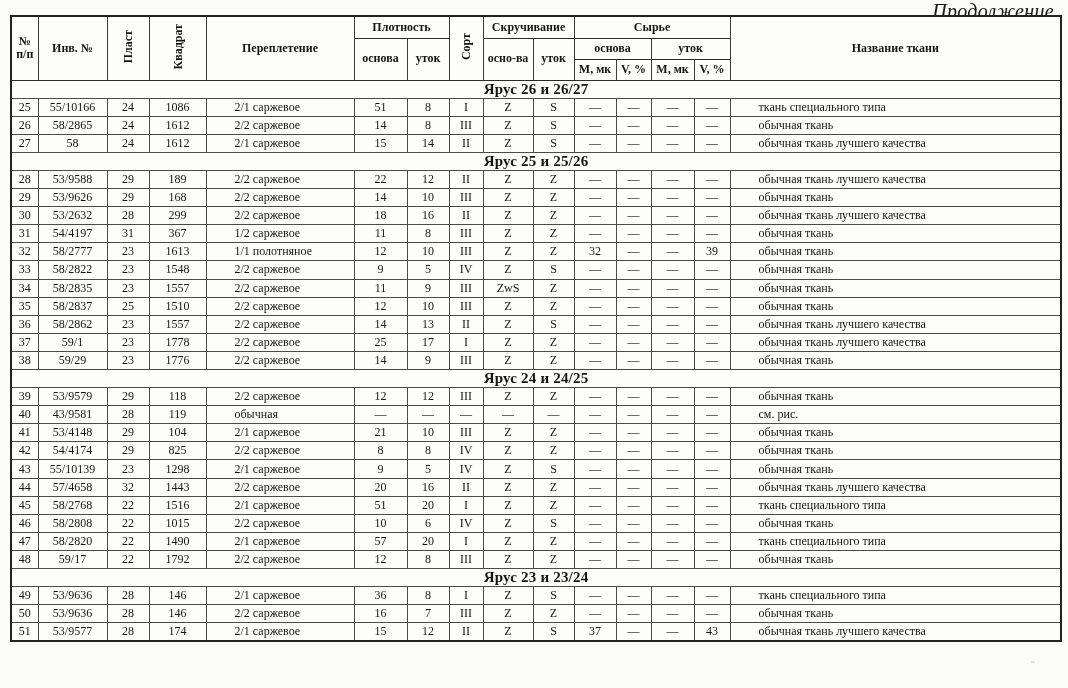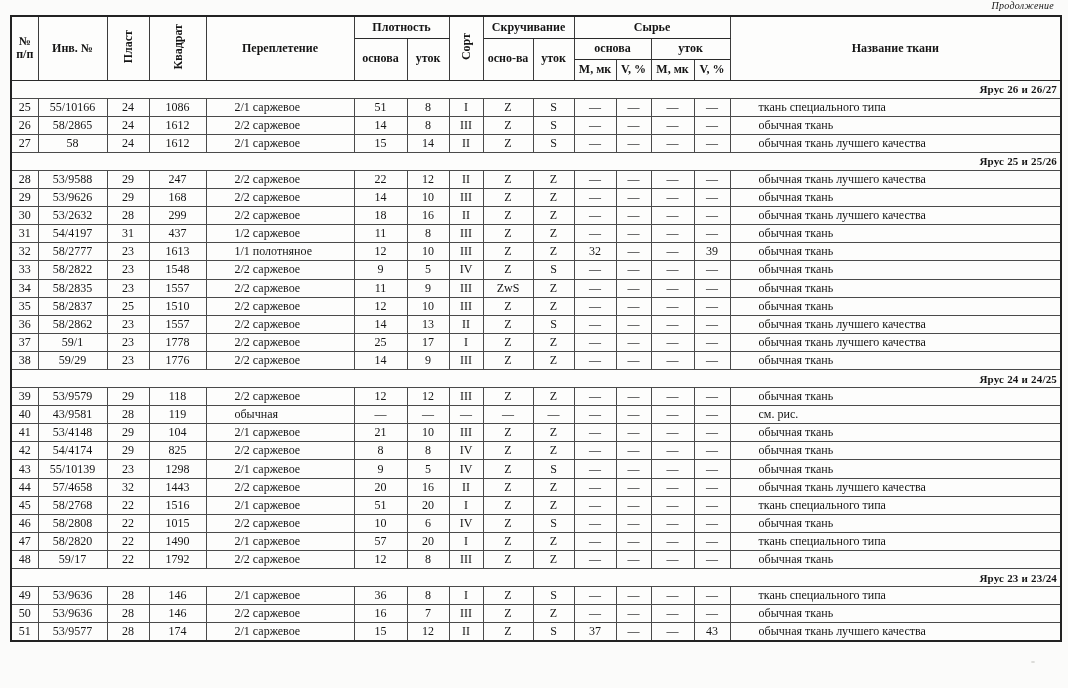--- a/index.html
+++ b/index.html
@@ -9,21 +9,21 @@
     background: #fbfbfa;
     font-family: "Liberation Serif", serif;
     color: #151515;
     overflow: hidden;
   }
   .continuation {
     position: absolute;
     top: 0px;
     right: 14px;
     font-style: italic;
-    font-size: 10px;
+    font-size: 20px;
     letter-spacing: 0.3px;
   }
   table.main {
     position: absolute;
     left: 10px;
     top: 15px;
     width: 1050px;
     border-collapse: collapse;
     table-layout: fixed;
     background: #fdfdfc;
@@ -47,22 +47,22 @@
   }
   thead tr.h1 { height: 22px; }
   thead tr.h2 { height: 21px; }
   thead tr.h3 { height: 21px; }
   tbody tr { height: 18.1px; }
   tbody tr td { border-color: #4a4a4a; }
   td.center { text-align: center; }
   td.left { text-align: left; padding-left: 28px; }
   tr.section-row td {
     font-weight: bold;
-    text-align: right;
-    font-size: 11px;
+    text-align: center;
+    font-size: 15px;
     letter-spacing: 0.2px;
   }
   .vert {
     writing-mode: vertical-rl;
     transform: rotate(180deg);
     display: inline-block;
     white-space: nowrap;
     line-height: 1;
     font-size: 12px;
   }
@@ -182,21 +182,21 @@
         <td class="center">—</td>
         <td class="left">обычная ткань лучшего качества</td>
       </tr>
       <tr class="section-row">
         <td colspan="15">Ярус 25 и 25/26</td>
       </tr>
       <tr>
         <td class="center">28</td>
         <td class="center">53/9588</td>
         <td class="center">29</td>
-        <td class="center">247</td>
+        <td class="center">189</td>
         <td class="left">2/2 саржевое</td>
         <td class="center">22</td>
         <td class="center">12</td>
         <td class="center">II</td>
         <td class="center">Z</td>
         <td class="center">Z</td>
         <td class="center">—</td>
         <td class="center">—</td>
         <td class="center">—</td>
         <td class="center">—</td>
@@ -233,21 +233,21 @@
         <td class="center">—</td>
         <td class="center">—</td>
         <td class="center">—</td>
         <td class="center">—</td>
         <td class="left">обычная ткань лучшего качества</td>
       </tr>
       <tr>
         <td class="center">31</td>
         <td class="center">54/4197</td>
         <td class="center">31</td>
-        <td class="center">437</td>
+        <td class="center">367</td>
         <td class="left">1/2 саржевое</td>
         <td class="center">11</td>
         <td class="center">8</td>
         <td class="center">III</td>
         <td class="center">Z</td>
         <td class="center">Z</td>
         <td class="center">—</td>
         <td class="center">—</td>
         <td class="center">—</td>
         <td class="center">—</td>

